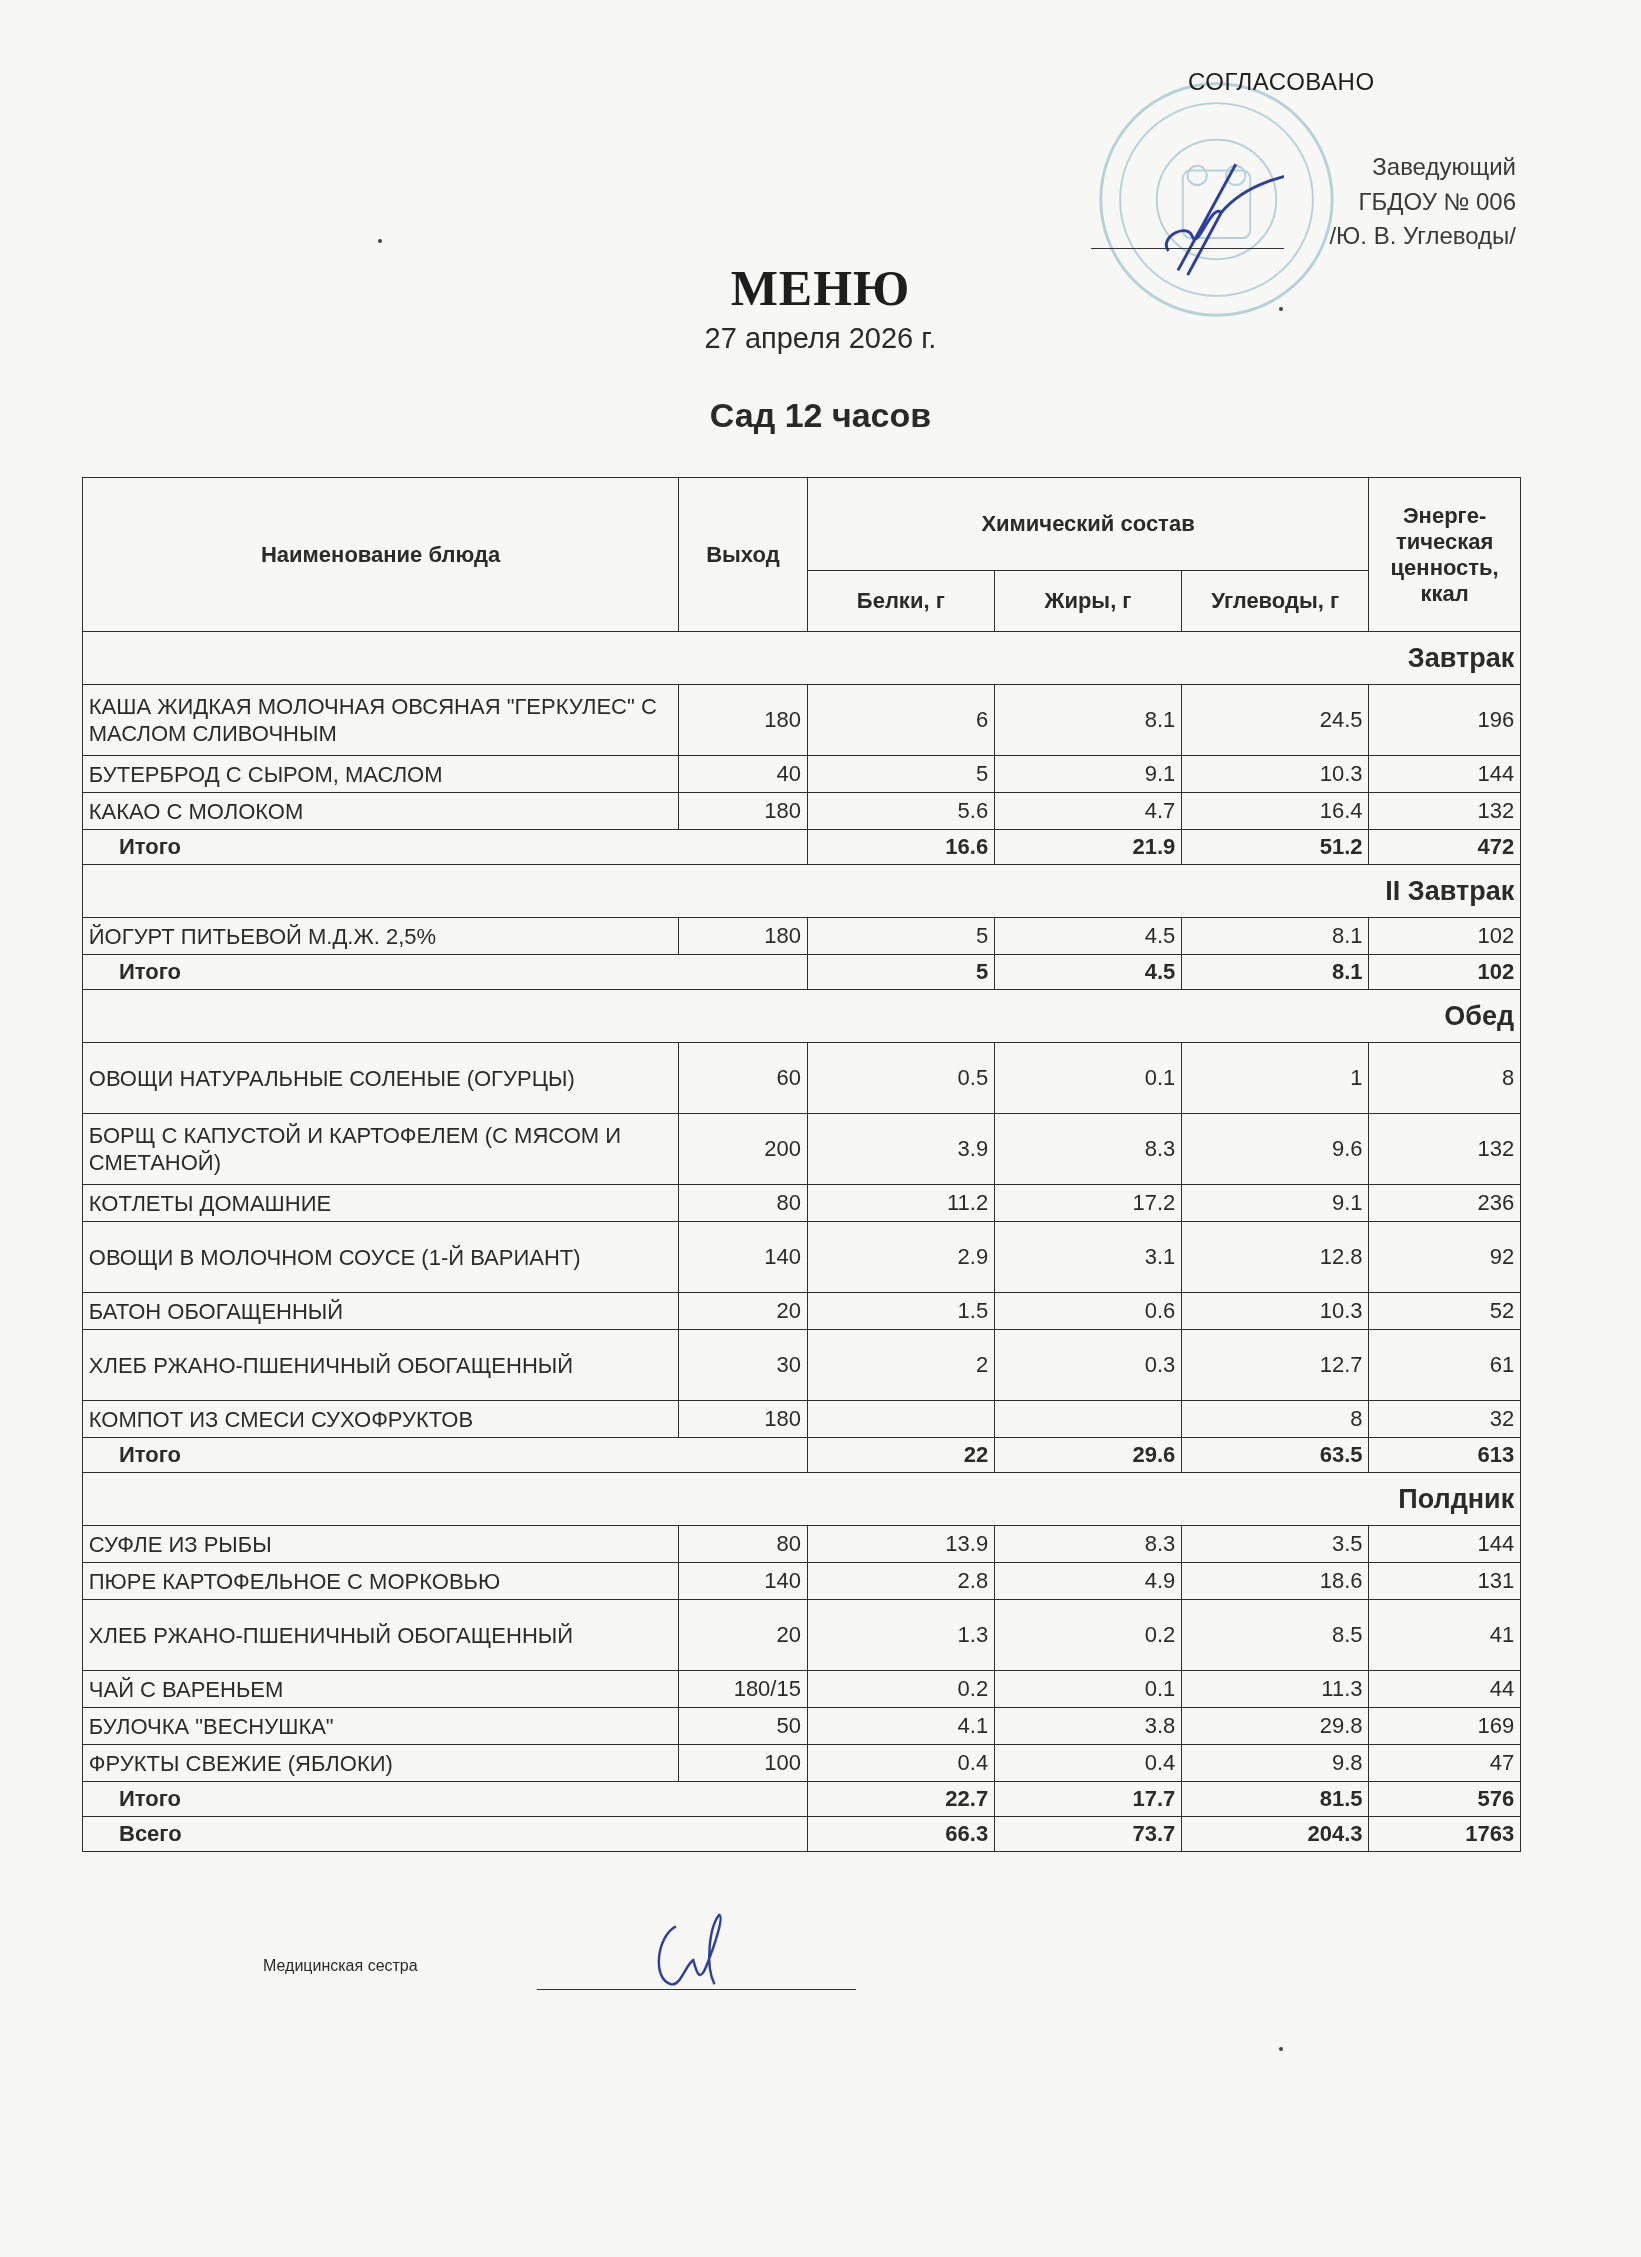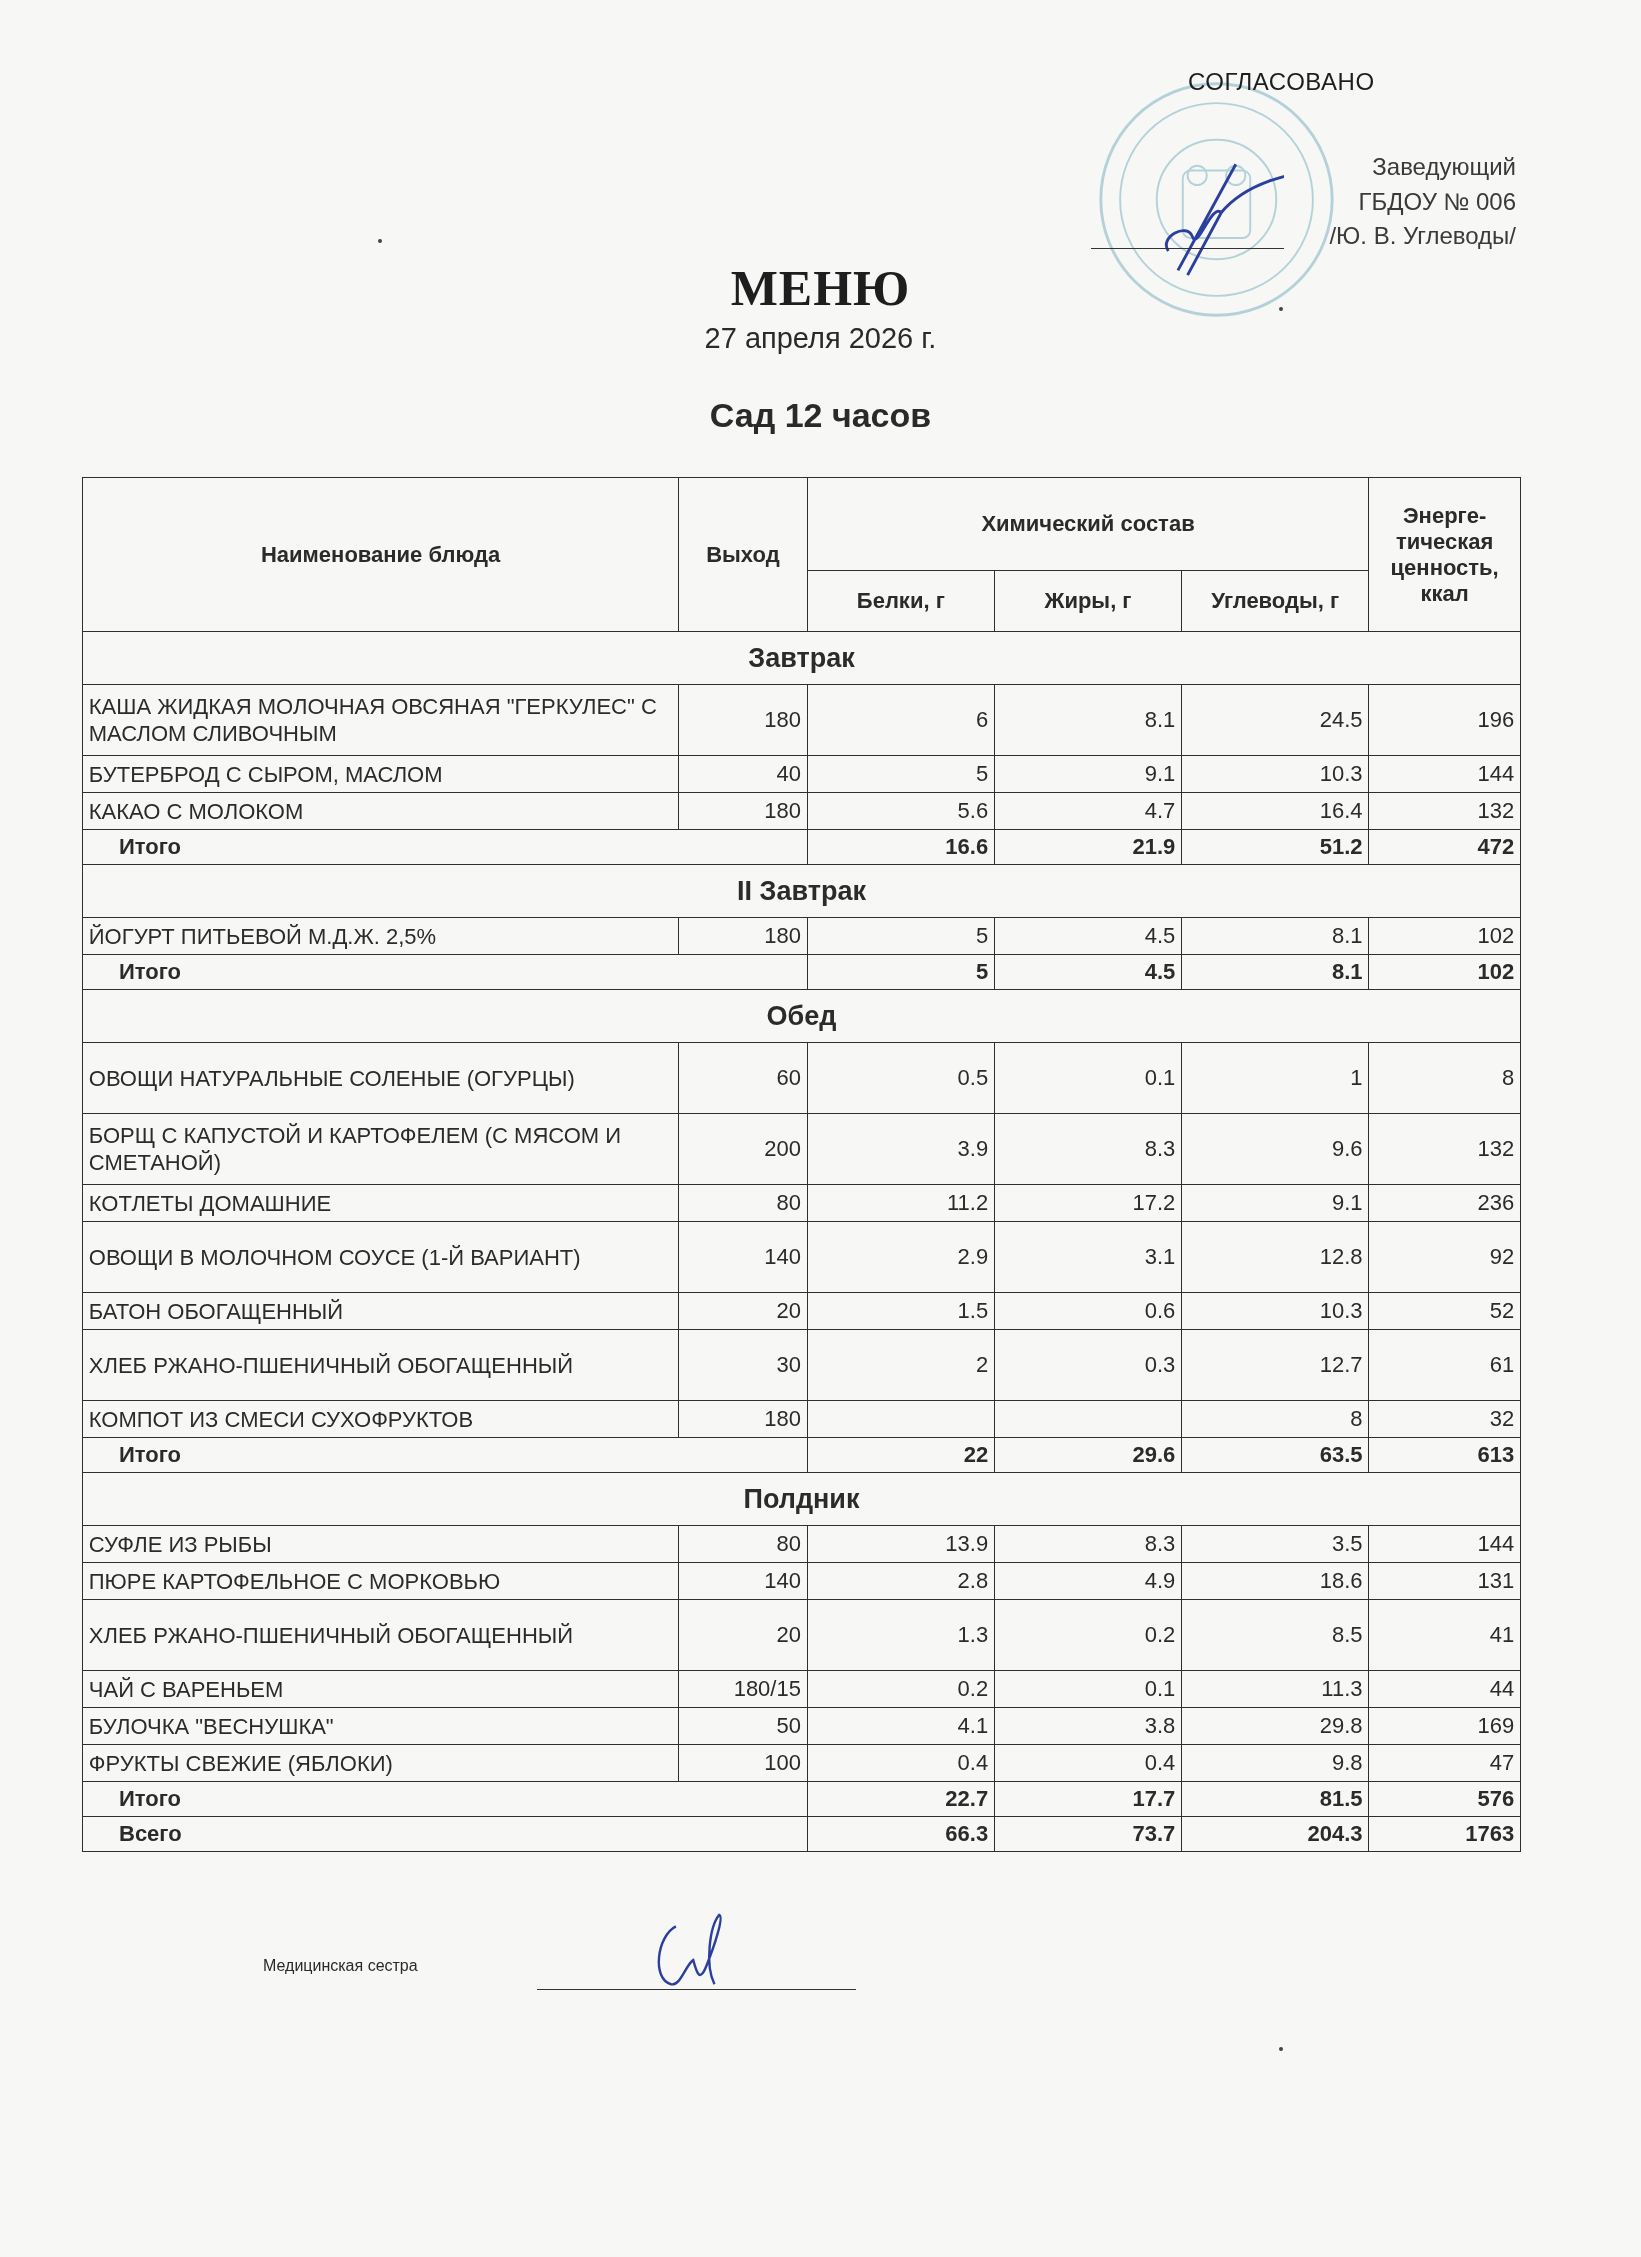--- a/index.html
+++ b/index.html
@@ -45,21 +45,21 @@
     border:1.9px solid #2f2f2f; padding:0 5.8px; vertical-align:middle;
   }
   table.menu th { font-weight:bold; text-align:center; font-size:22px; }
   .c-name { width:570px; }
   .c-yield { width:123px; }
   .c-p { width:179px; }
   .c-f { width:179px; }
   .c-c { width:179px; }
   .c-e { width:145px; }
   td.num { text-align:right; }
-  tr.section td { text-align:center; font-weight:bold; font-size:27px; height:52px; }
+  tr.section td { text-align:right; font-weight:bold; font-size:27px; height:52px; }
   tr.item td { height:36px; }
   tr.item.tall td { height:70px; }
   tr.item td.name { font-size:22px; line-height:27px; }
   tr.total td { font-weight:bold; height:34px;padding-left:36px; }
   tr.h1 th { height:92px; }
   tr.h2 th { height:60px; }
 
   .nurse {
     position:absolute; left:263px; top:1957px; font-size:16px; color:#2a2a2a;
   }

